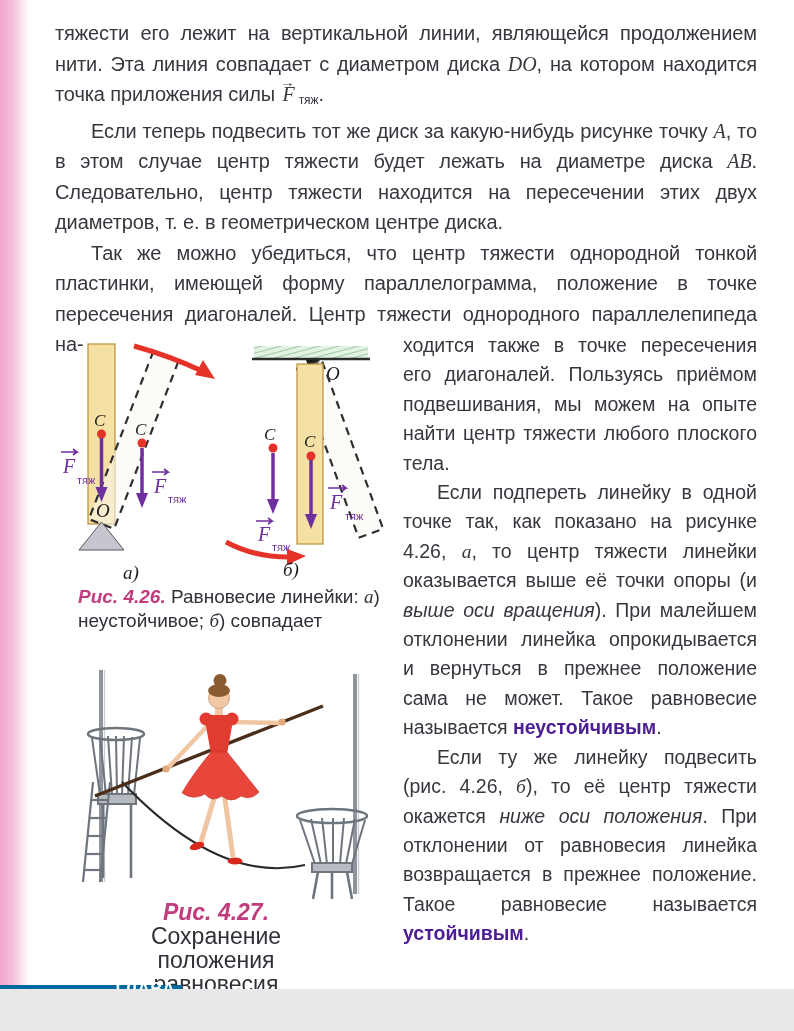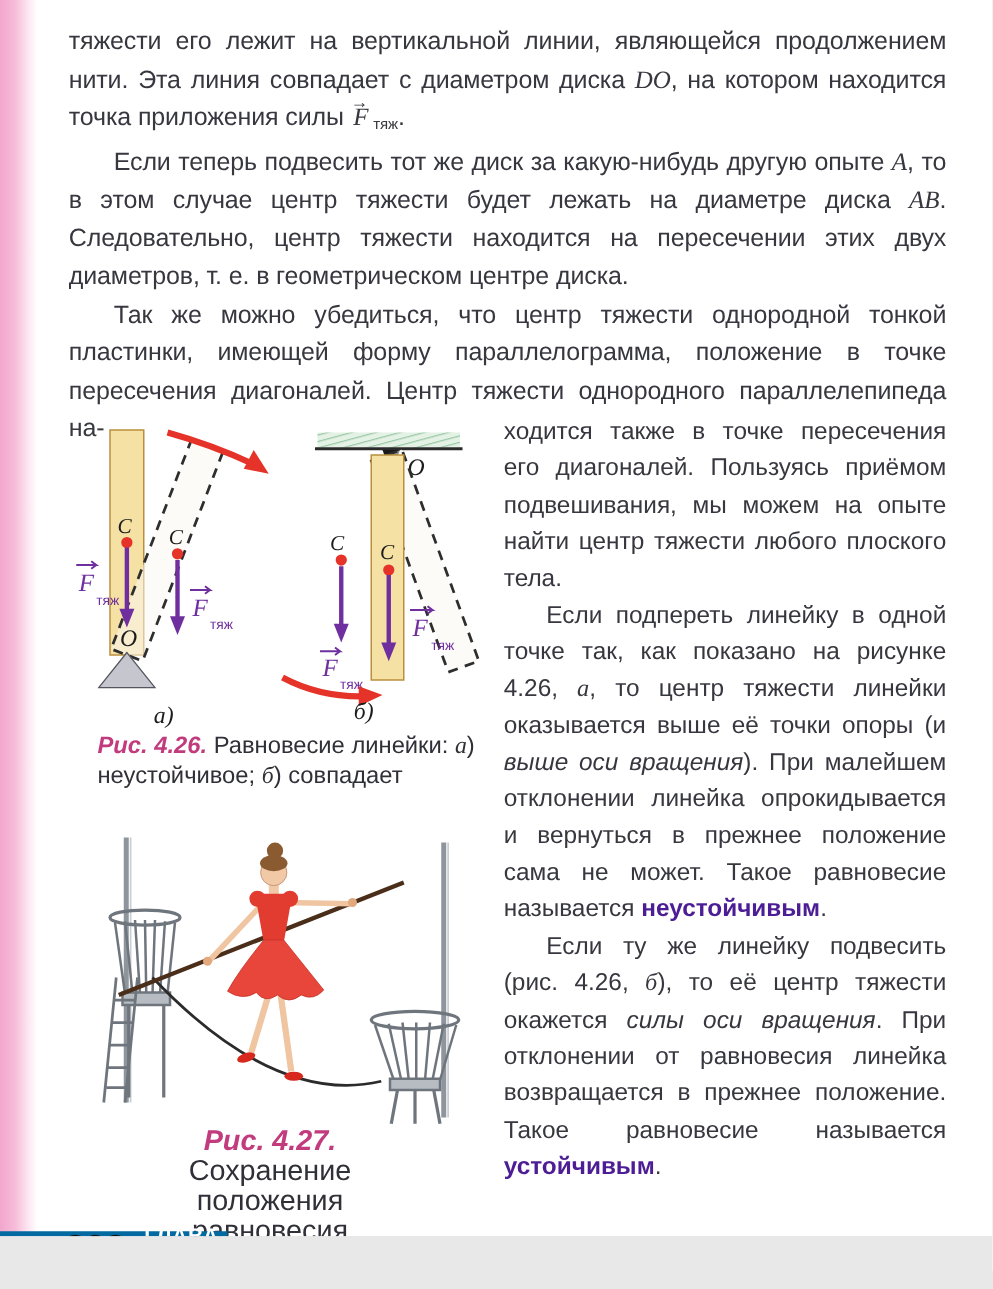--- a/index.html
+++ b/index.html
@@ -43,28 +43,28 @@
   .svgSub{font:11px "Liberation Sans",sans-serif;fill:#6f2f9f;}
 </style>
 </head>
 <body>
 
 <div class="page">
   <div class="pink-strip"></div>
 
   <div class="top-block">
     <p><span>тяжести его лежит на вертикальной линии, являющейся продолжением нити. Эта линия совпадает с диаметром диска </span><span class="mi">DO</span><span>, на котором находится точка приложения силы </span><span class="vec">F</span><span class="fsub">тяж</span><span>.</span></p>
-    <p class="ind"><span>Если теперь подвесить тот же диск за какую-нибудь другую опыте </span><span class="mi">А</span><span>, то в этом случае центр тяжести будет лежать на диаметре диска </span><span class="mi">АВ</span><span>. Следовательно, центр тяжести находится на пересечении этих двух диаметров, т. е. в геометрическом центре диска.</span></p>
+    <p class="ind"><span>Если теперь подвесить тот же диск за какую-нибудь рисунке точку </span><span class="mi">А</span><span>, то в этом случае центр тяжести будет лежать на диаметре диска </span><span class="mi">АВ</span><span>. Следовательно, центр тяжести находится на пересечении этих двух диаметров, т. е. в геометрическом центре диска.</span></p>
     <p class="ind"><span>Так же можно убедиться, что центр тяжести однородной тонкой пластинки, имеющей форму параллелограмма, положение в точке пересечения диагоналей. Центр тяжести однородного параллелепипеда на-</span></p>
   </div>
 
   <div class="right-col">
     <p><span>ходится также в точке пересечения его диагоналей. Пользуясь приёмом подвешивания, мы можем на опыте найти центр тяжести любого плоского тела.</span></p>
     <p class="ind"><span>Если подпереть линейку в одной точке так, как показано на рисунке 4.26, </span><span class="mi">а</span><span>, то центр тяжести линейки оказывается выше её точки опоры (и </span><span class="i">выше оси вращения</span><span>). При малейшем отклонении линейка опрокидывается и вернуться в прежнее положение сама не может. Такое равновесие называется </span><span class="bb">неустойчивым</span><span>.</span></p>
-    <p class="ind"><span>Если ту же линейку подвесить (рис. 4.26, </span><span class="mi">б</span><span>), то её центр тяжести окажется </span><span class="i">силы оси вращения</span><span>. При отклонении от равновесия линейка возвращается в прежнее положение. Такое равновесие называется </span><span class="bb">устойчивым</span><span>.</span></p>
+    <p class="ind"><span>Если ту же линейку подвесить (рис. 4.26, </span><span class="mi">б</span><span>), то её центр тяжести окажется </span><span class="i">ниже оси положения</span><span>. При отклонении от равновесия линейка возвращается в прежнее положение. Такое равновесие называется </span><span class="bb">устойчивым</span><span>.</span></p>
   </div>
 
   <svg class="fig426" width="342" height="228" viewBox="0 0 342 228">
     <defs>
       <pattern id="hatch" width="5" height="12" patternUnits="userSpaceOnUse" patternTransform="rotate(75)">
         <line x1="0" y1="0" x2="0" y2="12" stroke="#9cc7a6" stroke-width="2"></line>
       </pattern>
     </defs>
 
     <g>

